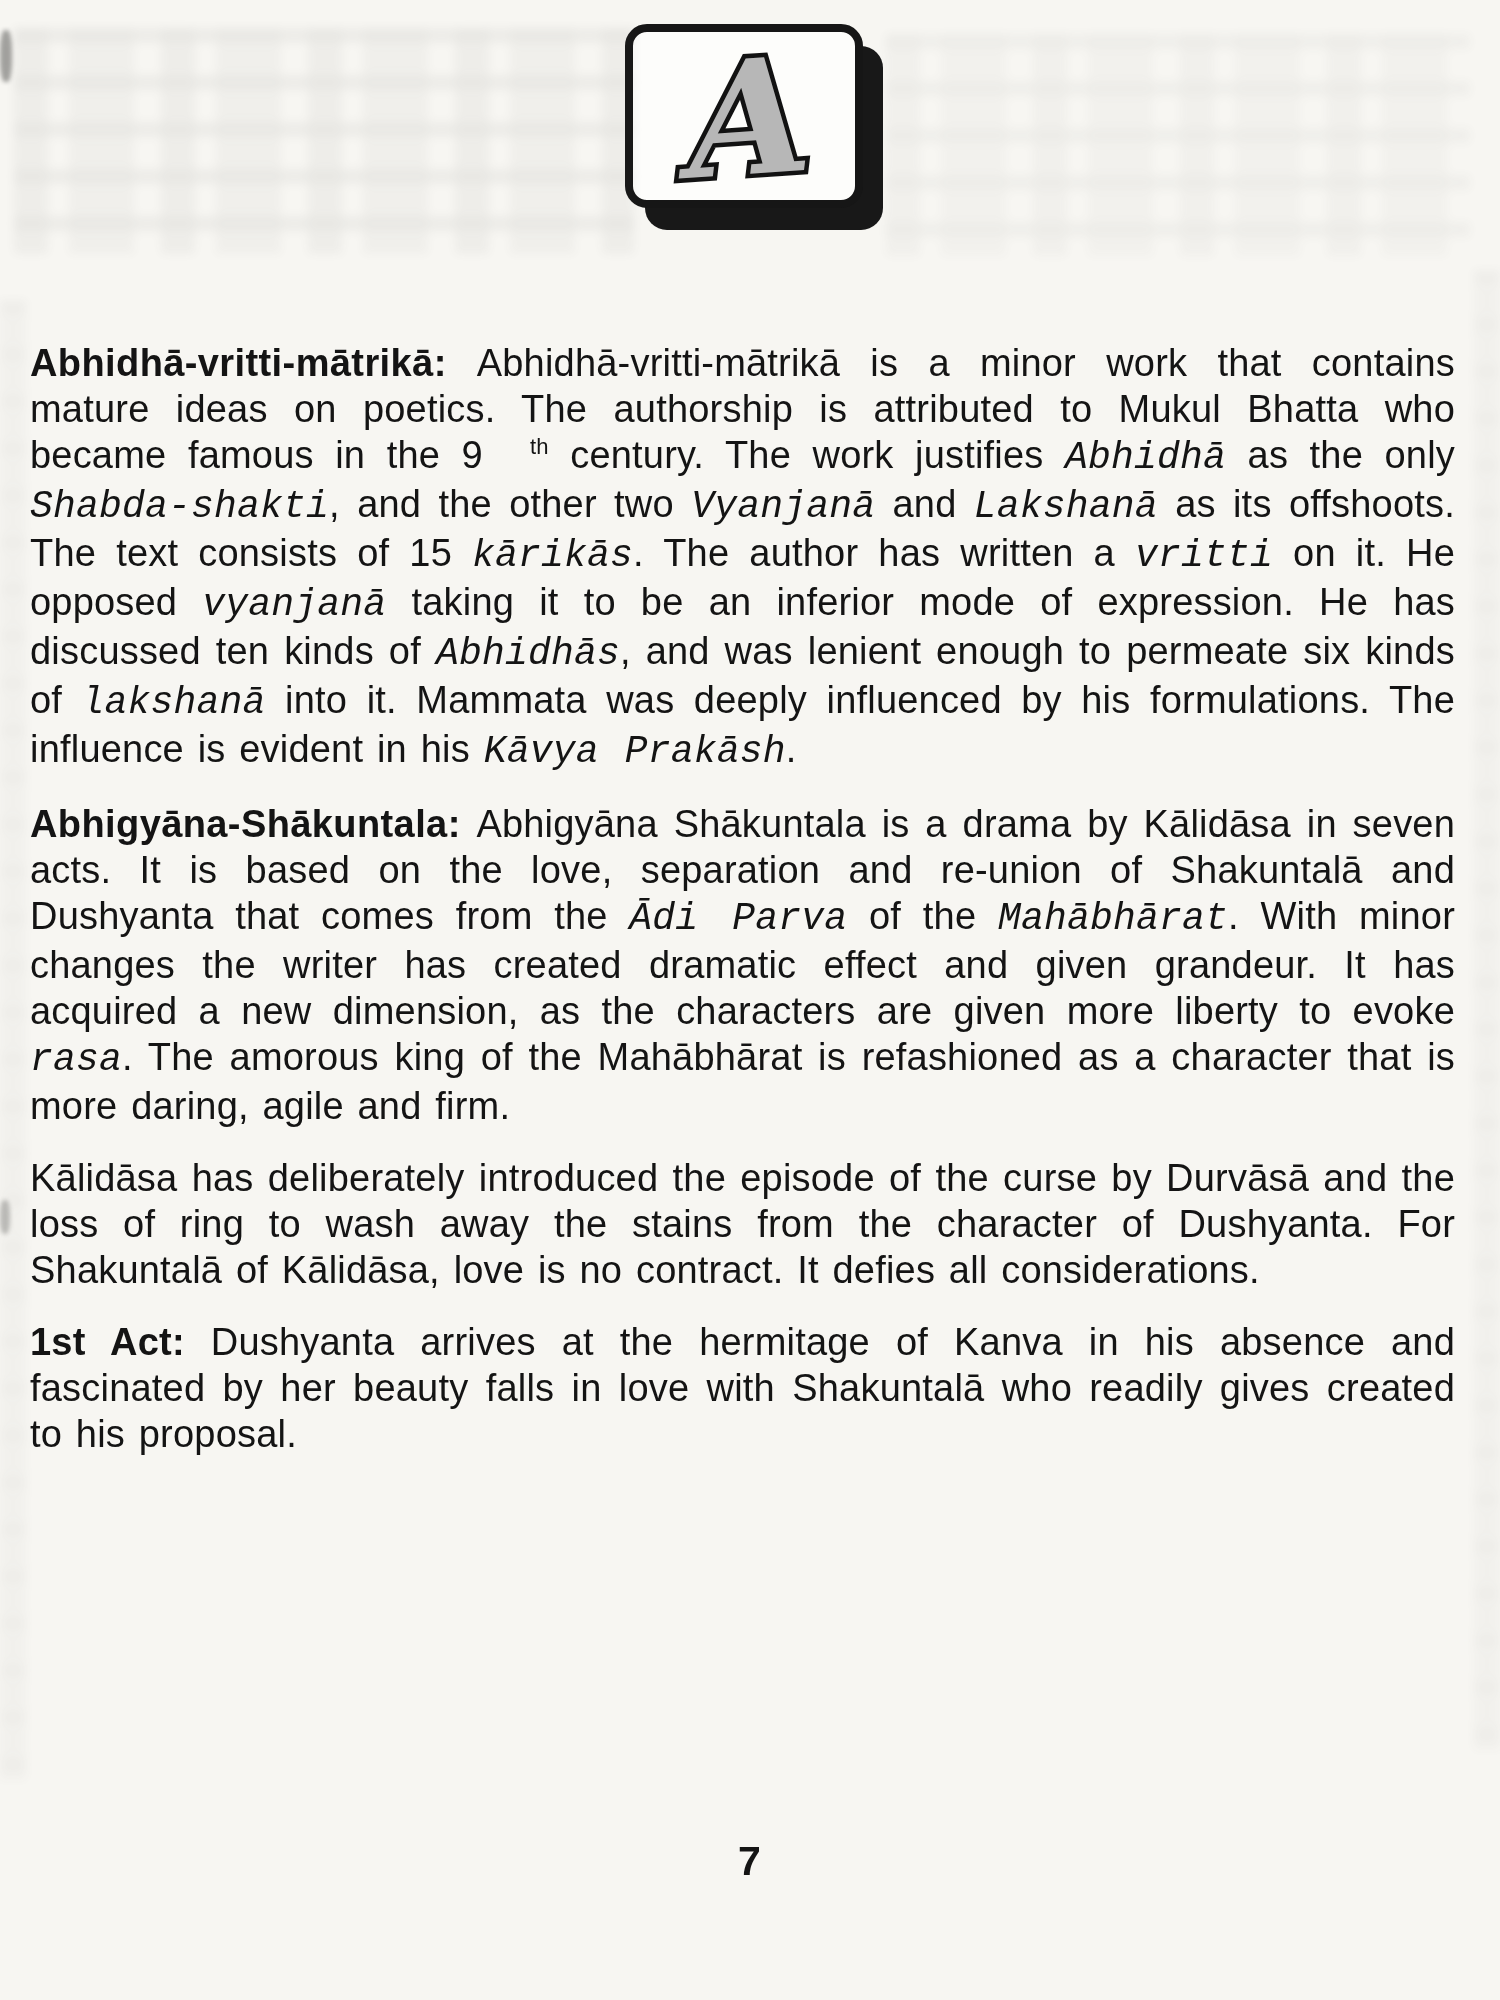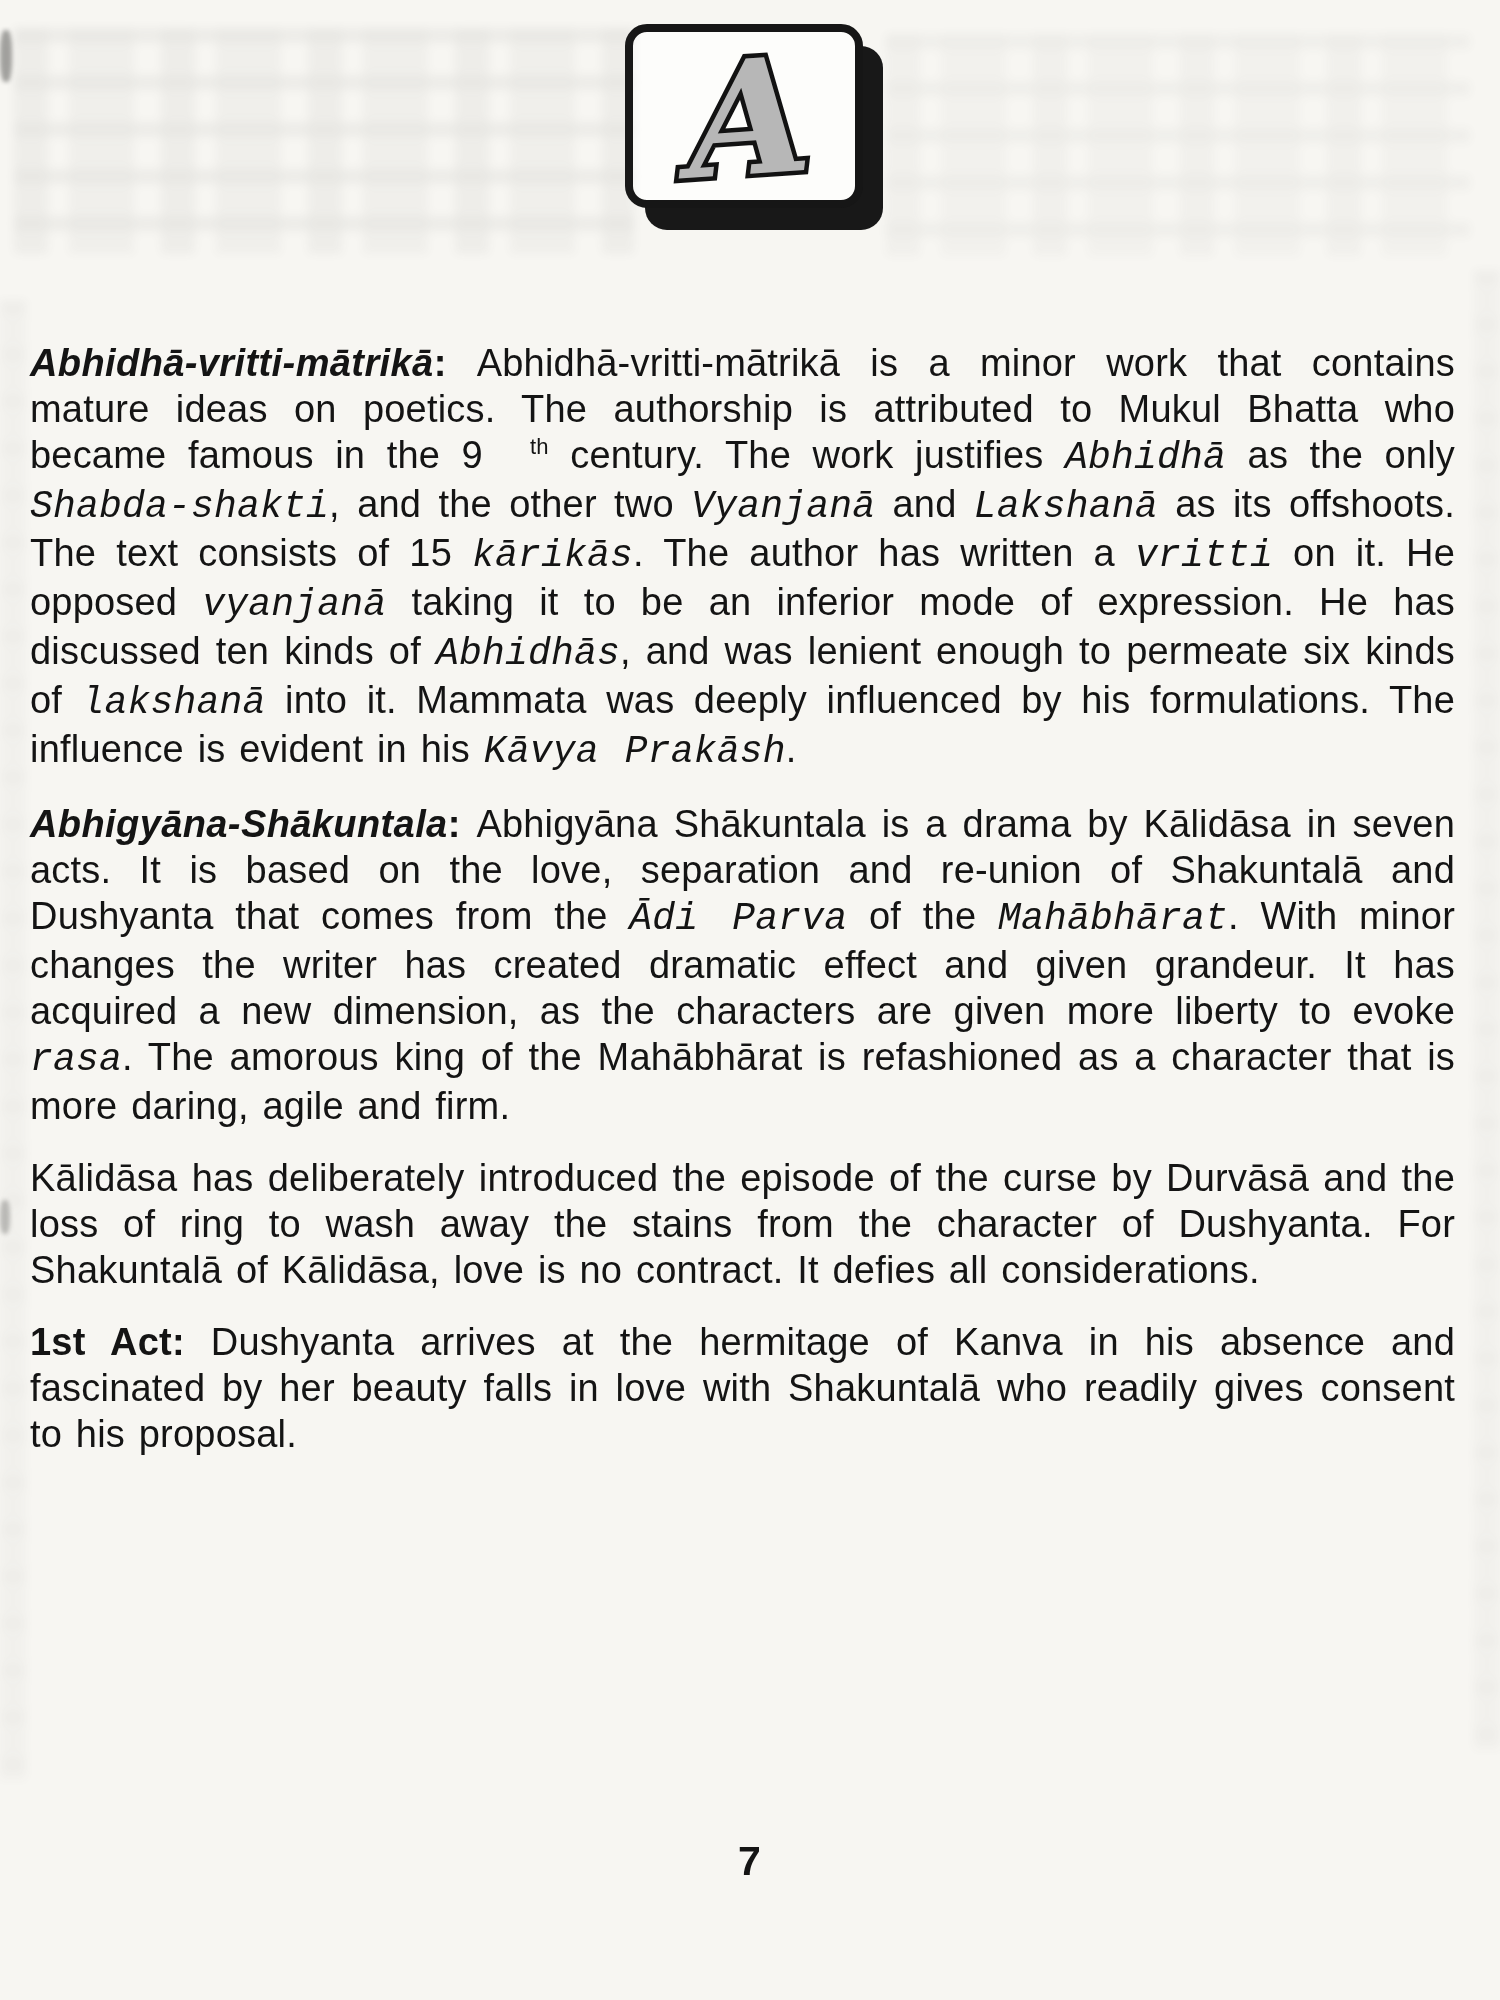--- a/index.html
+++ b/index.html
@@ -49,21 +49,21 @@
     margin: 0 0 26px 0;
     font-size: 38px;
     line-height: 46px;
     text-align: justify;
     word-spacing: 3px;
     letter-spacing: 0.2px;
   }
   .run-r  { font-style: normal; font-weight: normal; }
   .run-i  { font-style: italic; font-family: Liberation Mono, monospace; }
   .run-b  { font-weight: bold; }
-  .run-bi { font-weight: bold; font-style: italic; letter-spacing: 0.4px; }
+  .run-bi { font-weight: bold; letter-spacing: 0.4px; }
   .run-sup{ vertical-align: super; font-size: 0.58em; line-height: 0; margin-left: 47px; }
   
   .page-number {
     position: absolute;
     left: 0;
     top: 1838px;
     width: 100%;
     text-align: center;
     font-size: 41px;
     font-weight: bold;
@@ -116,18 +116,18 @@
   <div class="letter-box">
     <svg width="200" height="160" viewBox="0 0 200 160">
       <text class="letter-glyph" x="104" y="138" text-anchor="middle" font-size="158" stroke="#121212" stroke-width="9" fill="#b7b7b7" transform="rotate(-4 100 80)">A</text>
     </svg>
   </div>
 
   <div class="text-block">
     <p class="entry"><span class="run-bi">Abhidhā-vritti-mātrikā</span><span class="run-b">: </span><span class="run-r">Abhidhā-vritti-mātrikā is a minor work that contains mature ideas on poetics. The authorship is attributed to Mukul Bhatta who became famous in the 9</span><span class="run-sup">th</span><span class="run-r"> century. The work justifies </span><span class="run-i">Abhidhā</span><span class="run-r"> as the only </span><span class="run-i">Shabda-shakti</span><span class="run-r">, and the other two </span><span class="run-i">Vyanjanā</span><span class="run-r"> and </span><span class="run-i">Lakshanā</span><span class="run-r"> as its offshoots. The text consists of 15 </span><span class="run-i">kārikās</span><span class="run-r">. The author has written a </span><span class="run-i">vritti</span><span class="run-r"> on it. He opposed </span><span class="run-i">vyanjanā</span><span class="run-r"> taking it to be an inferior mode of expression. He has discussed ten kinds of </span><span class="run-i">Abhidhās</span><span class="run-r">, and was lenient enough to permeate six kinds of </span><span class="run-i">lakshanā</span><span class="run-r"> into it. Mammata was deeply influenced by his formulations. The influence is evident in his </span><span class="run-i">Kāvya Prakāsh</span><span class="run-r">.</span></p>
     <p class="entry"><span class="run-bi">Abhigyāna-Shākuntala</span><span class="run-b">: </span><span class="run-r">Abhigyāna Shākuntala is a drama by Kālidāsa in seven acts. It is based on the love, separation and re-union of Shakuntalā and Dushyanta that comes from the </span><span class="run-i">Ādi Parva</span><span class="run-r"> of the </span><span class="run-i">Mahābhārat</span><span class="run-r">. With minor changes the writer has created dramatic effect and given grandeur. It has acquired a new dimension, as the characters are given more liberty to evoke </span><span class="run-i">rasa</span><span class="run-r">. The amorous king of the Mahābhārat is refashioned as a character that is more daring, agile and firm.</span></p>
     <p class="entry"><span class="run-r">Kālidāsa has deliberately introduced the episode of the curse by Durvāsā and the loss of ring to wash away the stains from the character of Dushyanta. For Shakuntalā of Kālidāsa, love is no contract. It defies all considerations.</span></p>
-    <p class="entry"><span class="run-b">1st Act:</span><span class="run-r"> Dushyanta arrives at the hermitage of Kanva in his absence and fascinated by her beauty falls in love with Shakuntalā who readily gives consent to his proposal.</span></p>
+    <p class="entry"><span class="run-b">1st Act:</span><span class="run-r"> Dushyanta arrives at the hermitage of Kanva in his absence and fascinated by her beauty falls in love with Shakuntalā who readily gives created to his proposal.</span></p>
   </div>
 
   <div class="page-number">7</div>
 
 </div>
 
 </body></html>

